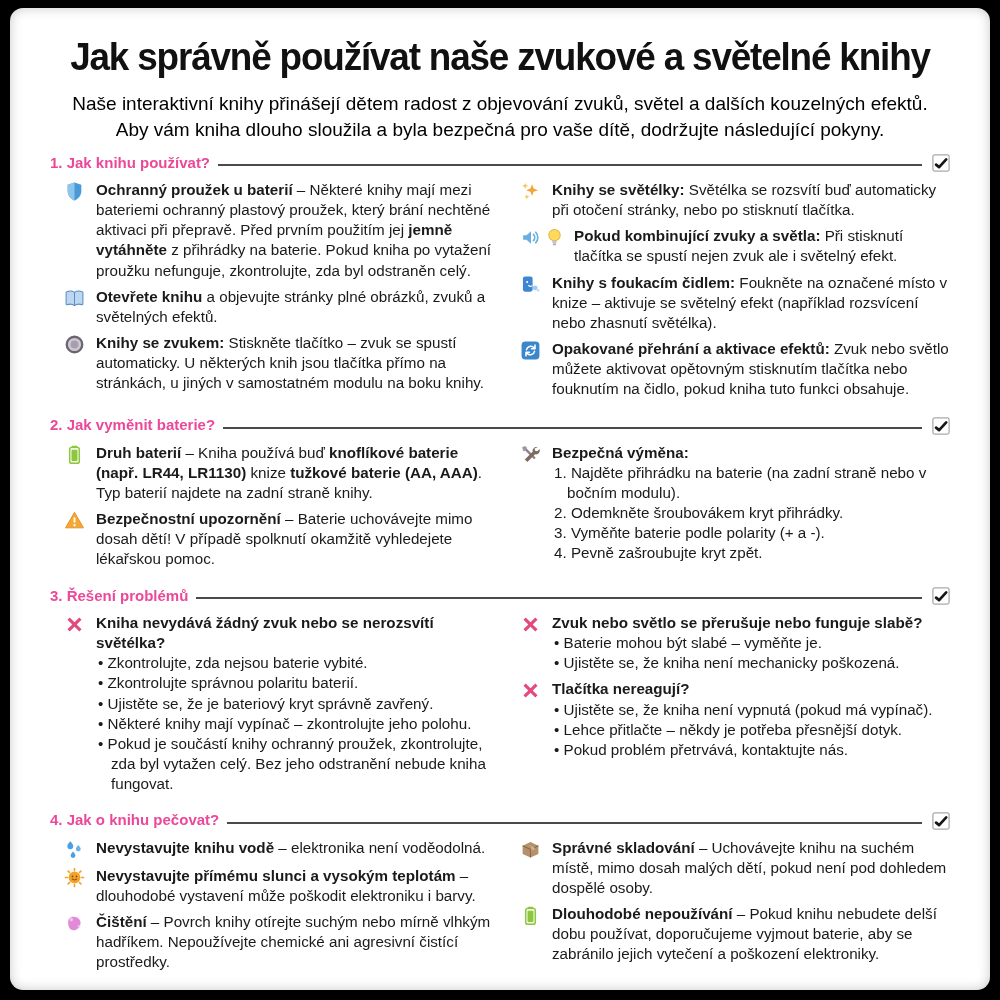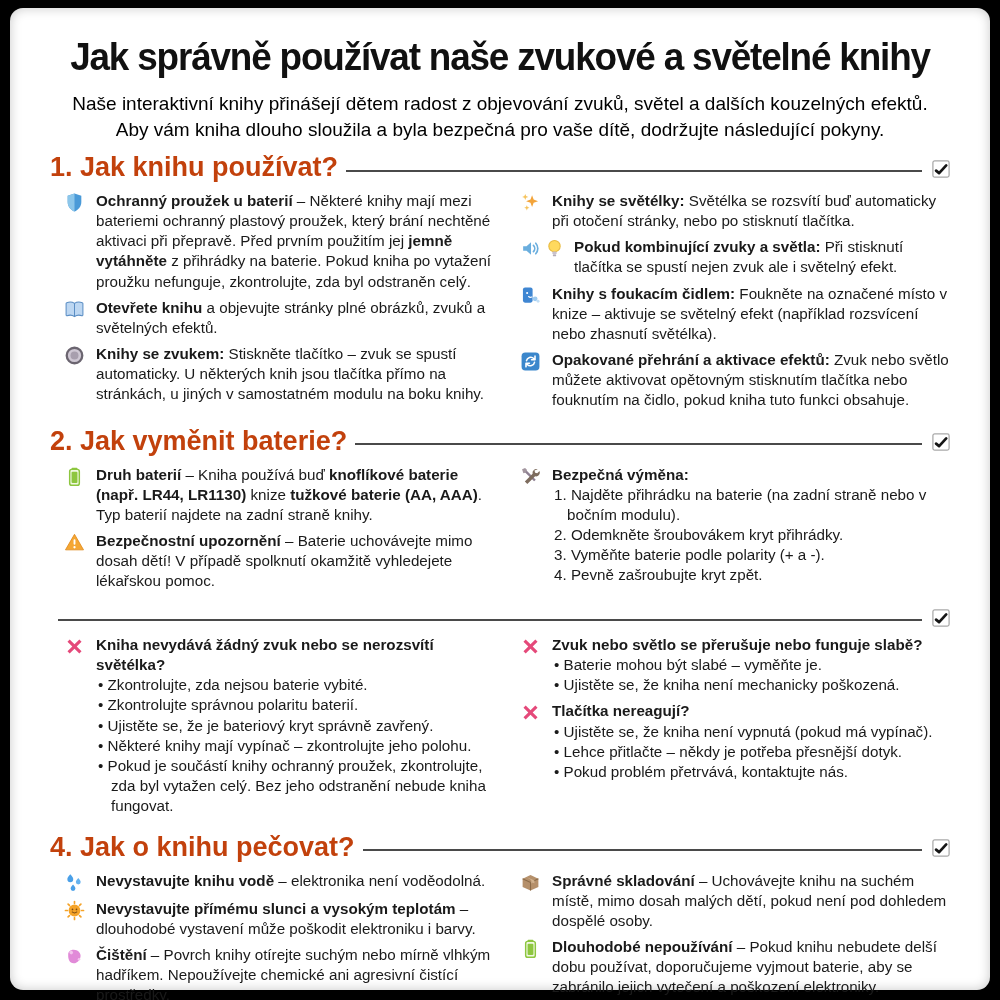--- a/index.html
+++ b/index.html
@@ -34,21 +34,21 @@
     font-size:19px;
     line-height:1.35;
     color:#000000;
   }
   .section{margin-top:10px;}
   .sec-head{
     display:flex;align-items:center;
     margin:8px 0 4px 0;
   }
   .sec-title{
-    font-size:27px;font-weight:bold;color:#c2410c;
+    font-size:15px;font-weight:bold;color:#ec4899;
     white-space:nowrap;
   }
   .sec-rule{
     flex:1;
     border-bottom:2.5px solid #4a4a4a;
     margin:6px 10px 0 8px;
   }
   .sec-check{width:18px;height:18px;flex:0 0 auto;margin-top:2px;}
   .sec-check svg{width:18px;height:18px;display:block;}
   .cols{
@@ -248,20 +248,21 @@
               </span>
             </span>
             <div class="text"><span class="b">Bezpečná výměna:</span><div class="bullet">1. Najděte přihrádku na baterie (na zadní straně nebo v bočním modulu).</div><div class="bullet">2. Odemkněte šroubovákem kryt přihrádky.</div><div class="bullet">3. Vyměňte baterie podle polarity (+ a -).</div><div class="bullet">4. Pevně zašroubujte kryt zpět.</div></div>
           </div>
         </div>
     </div>
   </div>
 
   <div class="section">
     <div class="sec-head">
+      <span class="sec-title">3. Řešení problémů</span>
       <span class="sec-rule"></span>
       <span class="sec-check">
           <svg viewBox="0 0 20 20">
             <rect x="1" y="1" width="18" height="18" rx="2" fill="#fff" stroke="#a9a9a9" stroke-width="1.4"></rect>
             <path d="M4.5 11.8l3.4 2.8L15.8 6" fill="none" stroke="#161616" stroke-width="3" stroke-linecap="round" stroke-linejoin="round"></path>
           </svg>
         </span>
     </div>
     <div class="cols">
       <div>

